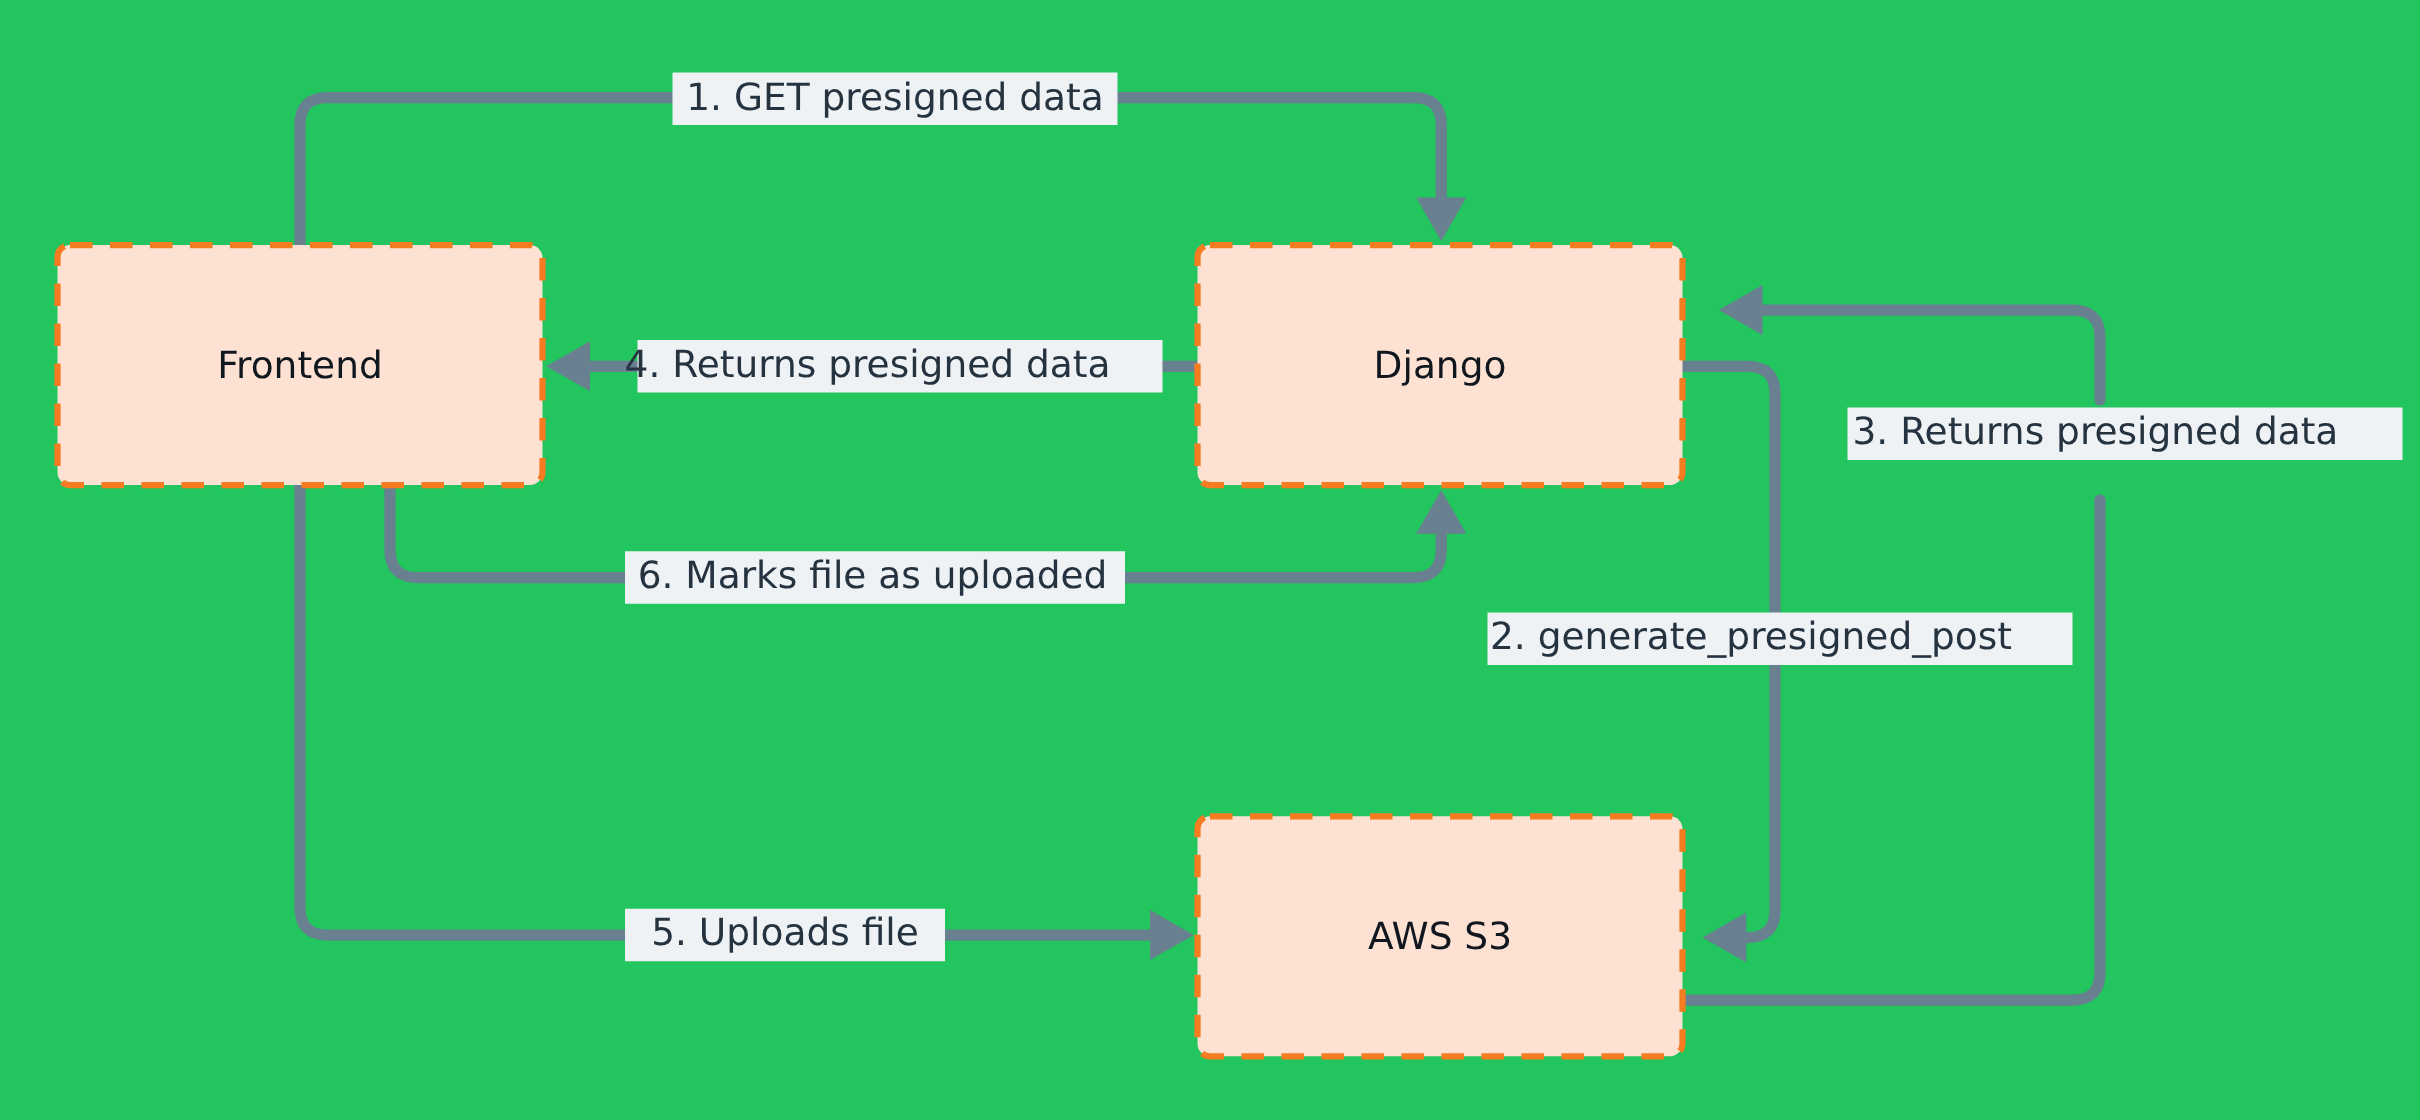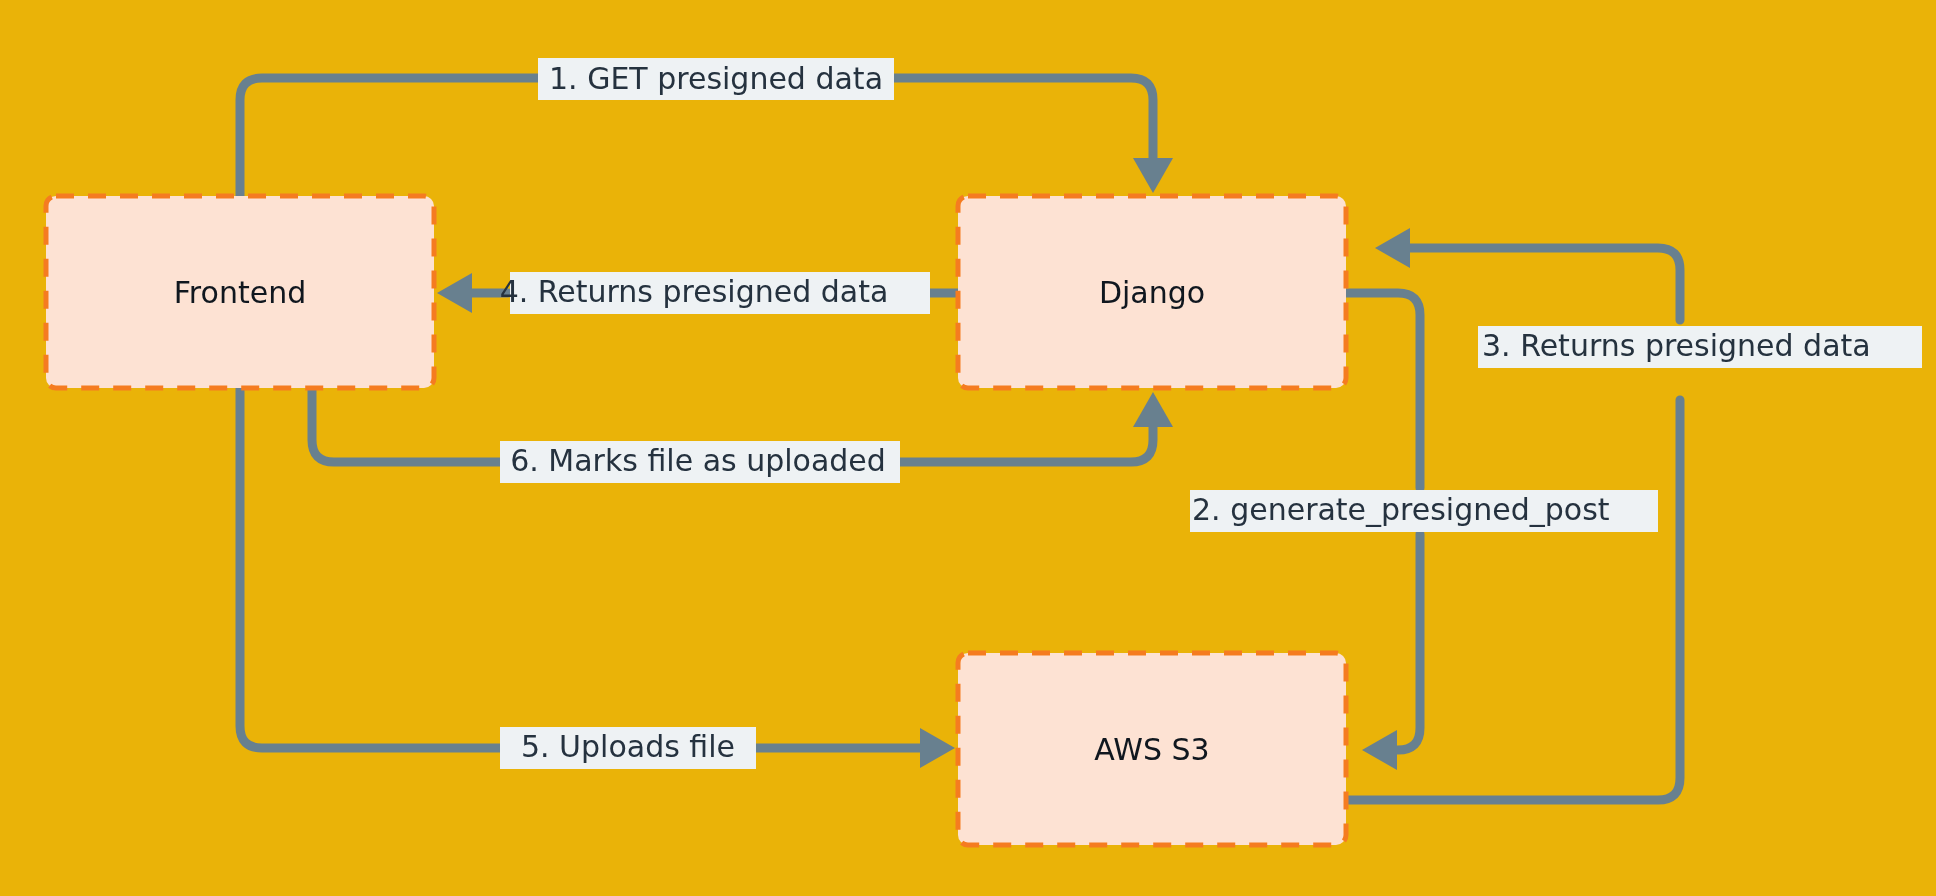--- a/index.html
+++ b/index.html
@@ -7,21 +7,21 @@
     padding: 0;
     background: #eef2f4;
   }
   body {
     font-family: "DejaVu Sans", "Liberation Sans", sans-serif;
   }
   #diagram-root {
     position: relative;
     width: 1936px;
     height: 896px;
-    background: #eab308;
+    background: #22c55e;
     overflow: hidden;
   }
   svg.canvas {
     position: absolute;
     inset: 0;
     width: 1936px;
     height: 896px;
     display: block;
   }
   .node-box {

